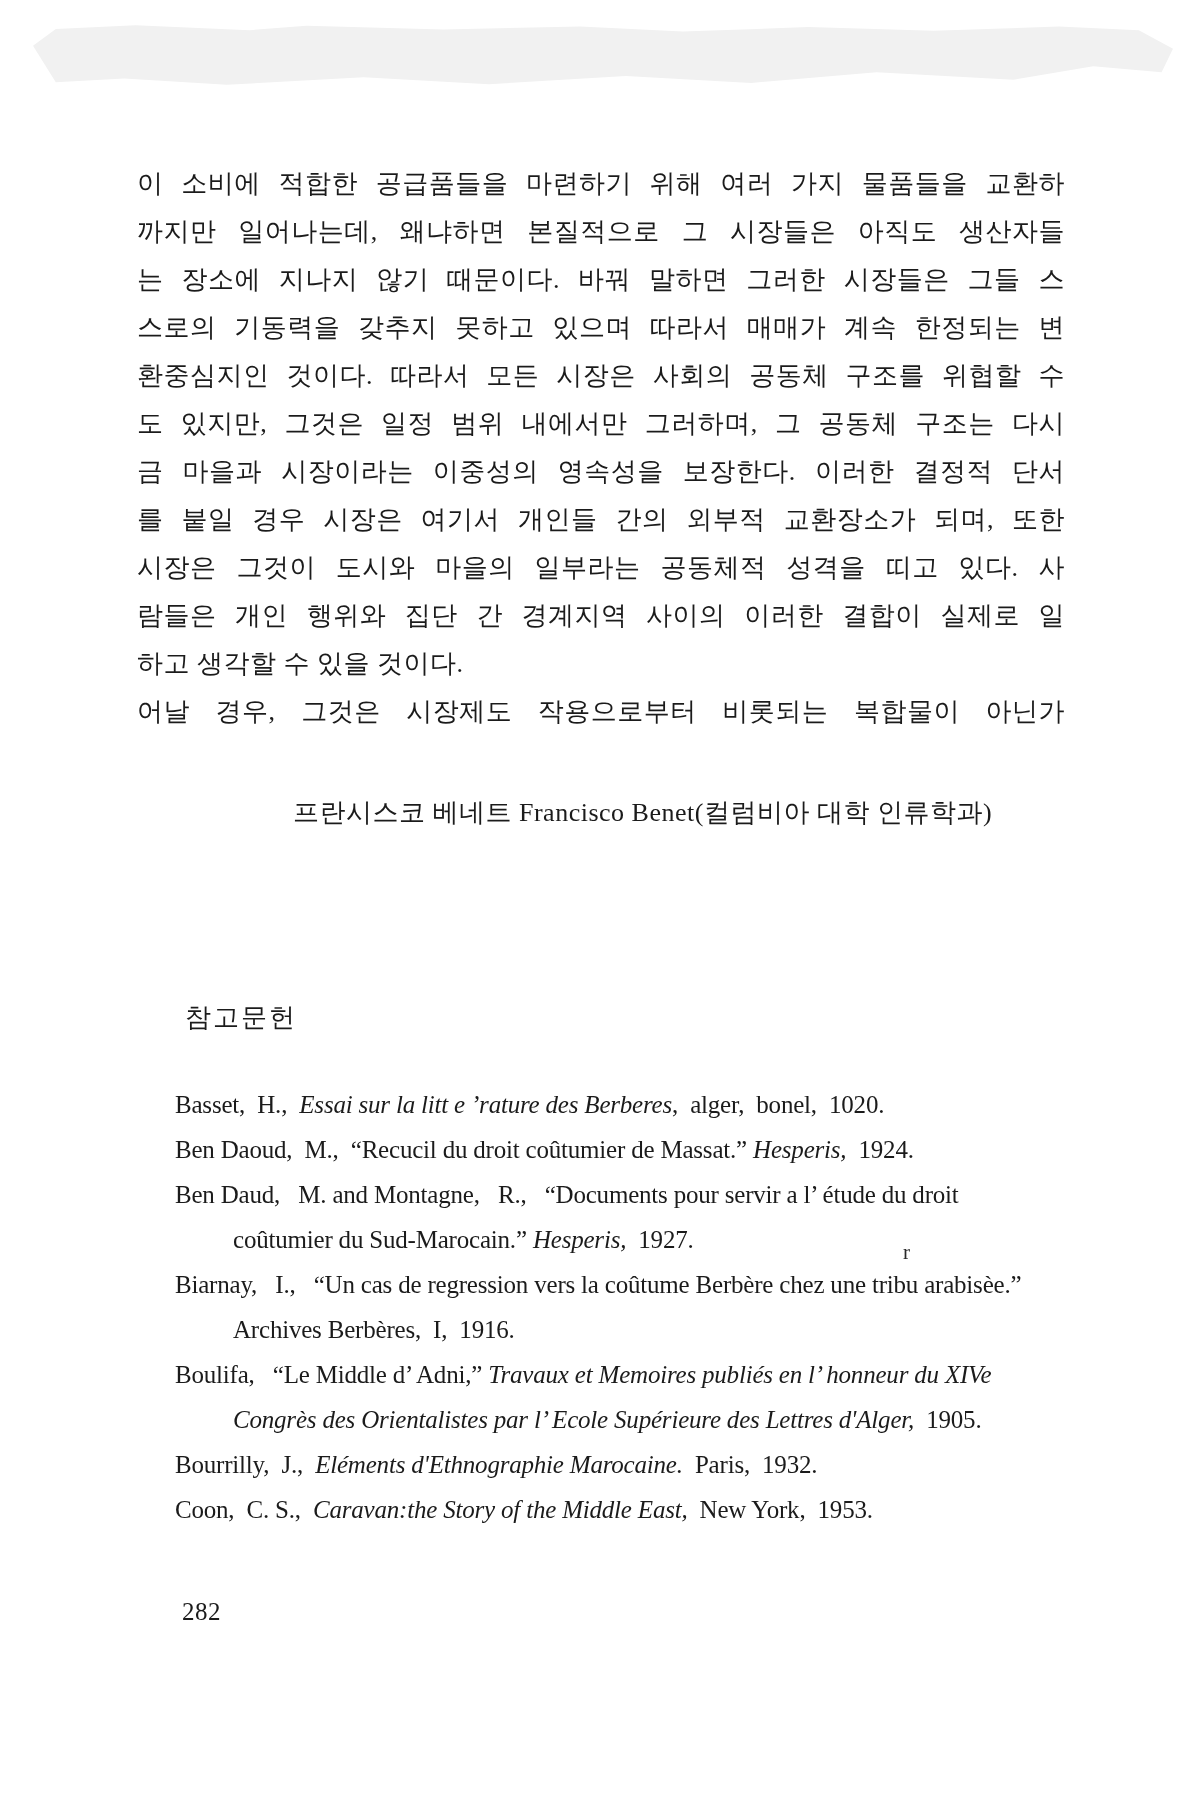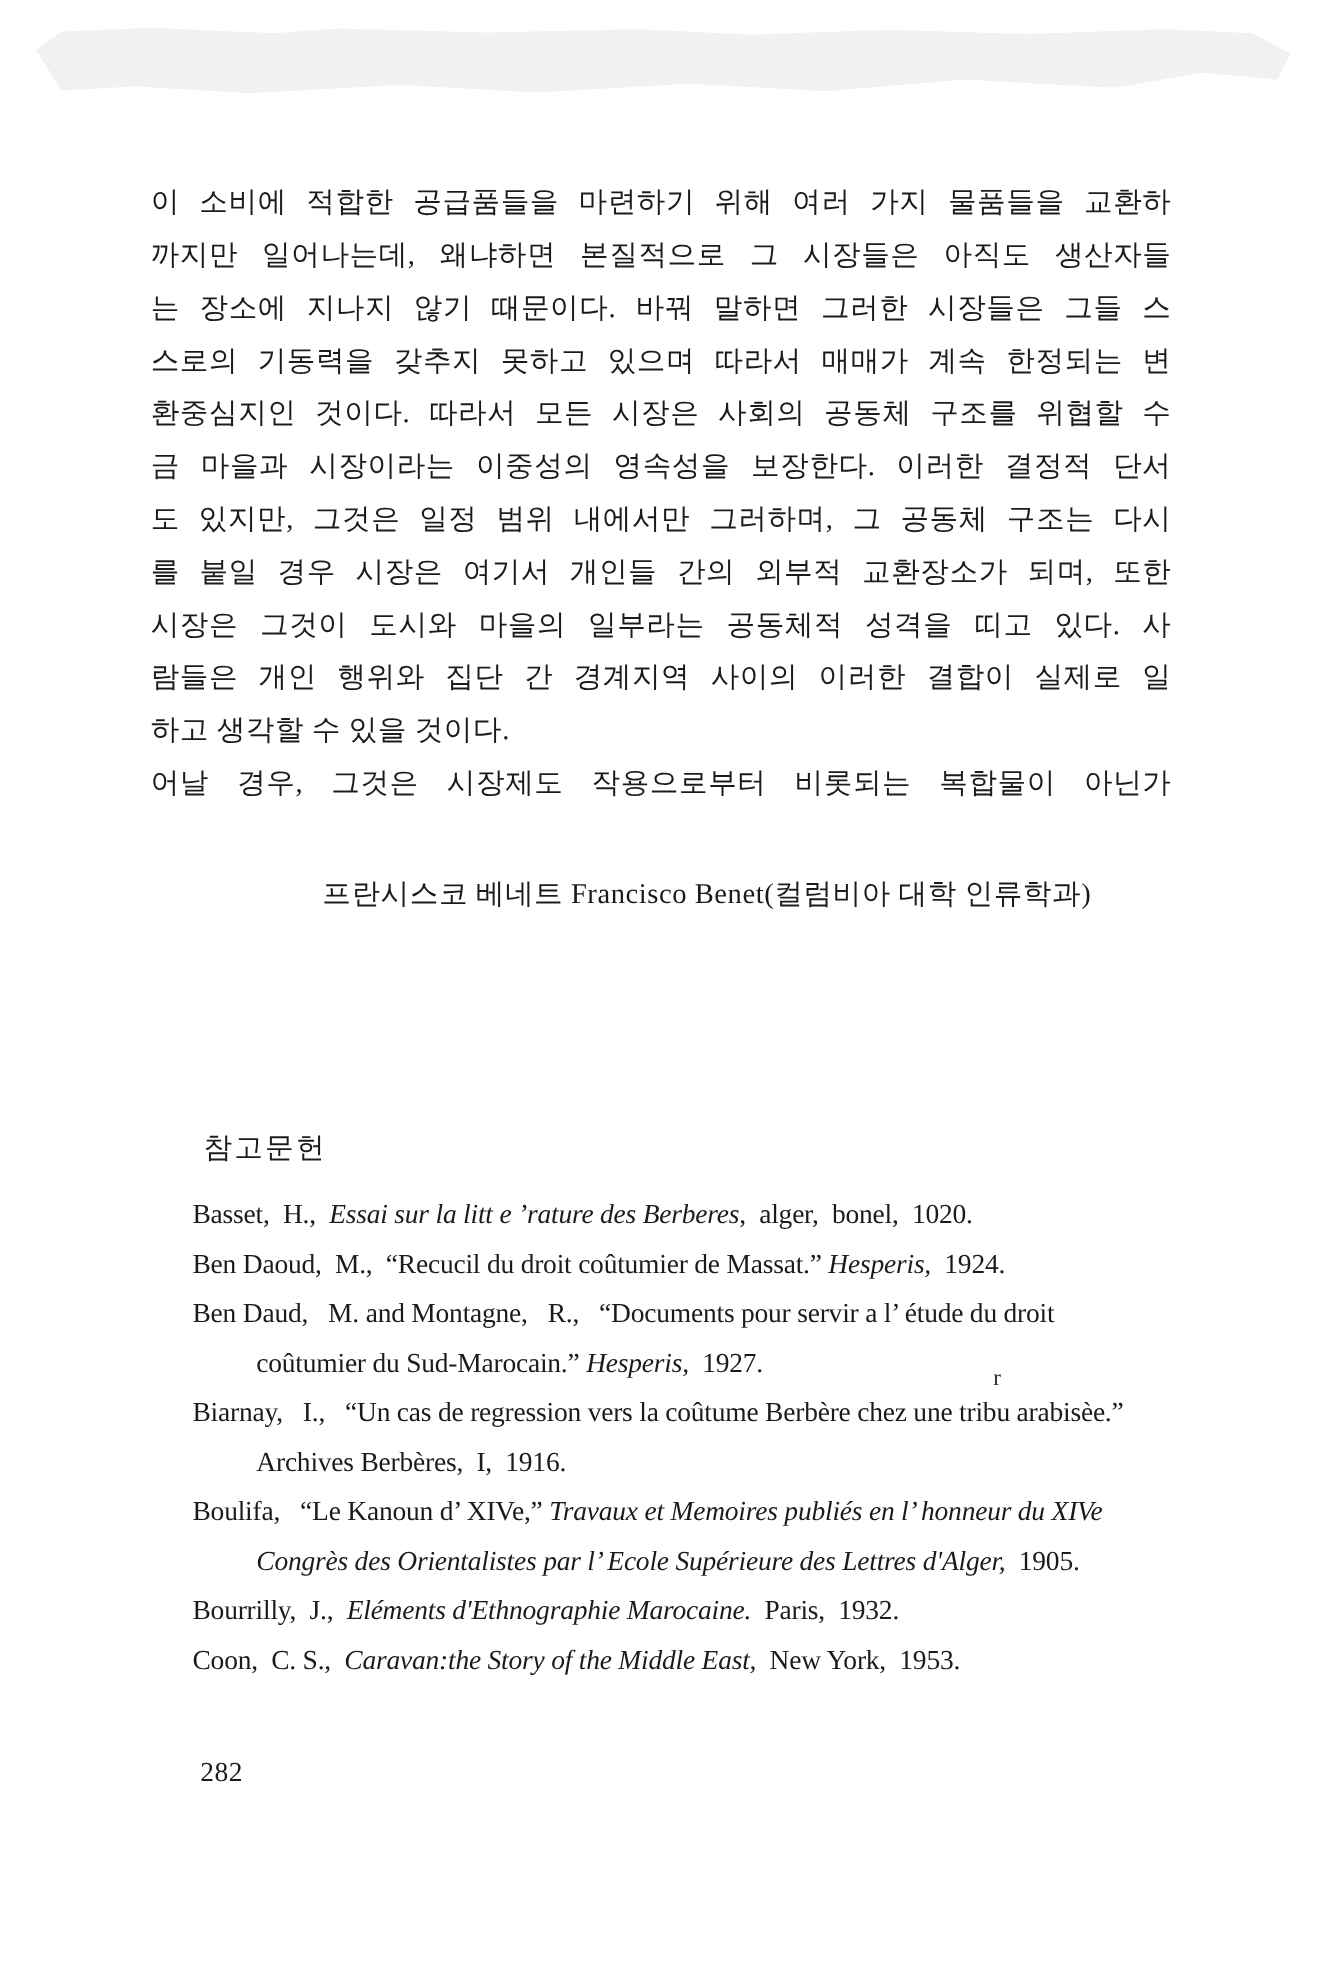--- a/index.html
+++ b/index.html
@@ -35,21 +35,21 @@
   .kline.last { text-align-last: left; }
 
   .attribution {
     position: absolute; left: 293px; top: 795px;
     font-size: 26px; letter-spacing: 0.5px;
     white-space: pre;
   }
 
   .ref-heading {
     position: absolute; left: 185px; top: 1000px;
-    font-size: 26px; letter-spacing: 2px; margin-top: 26px;
+    font-size: 26px; letter-spacing: 2px;
   }
 
   .bibliography {
     position: absolute; left: 175px; top: 1082px; width: 905px;
     font-size: 25px; line-height: 45px;
     letter-spacing: -0.2px;
   }
   .bib-line { white-space: pre; height: 45px; }
   .bib-line.indent { padding-left: 58px; }
   .bib-line .it { font-style: italic; }
@@ -71,41 +71,41 @@
 <div class="page">
 
   <div class="scan-band"></div>
 
   <div class="body-text">
     <div class="kline">이 소비에 적합한 공급품들을 마련하기 위해 여러 가지 물품들을 교환하</div>
     <div class="kline">까지만 일어나는데, 왜냐하면 본질적으로 그 시장들은 아직도 생산자들</div>
     <div class="kline">는 장소에 지나지 않기 때문이다. 바꿔 말하면 그러한 시장들은 그들 스</div>
     <div class="kline">스로의 기동력을 갖추지 못하고 있으며 따라서 매매가 계속 한정되는 변</div>
     <div class="kline">환중심지인 것이다. 따라서 모든 시장은 사회의 공동체 구조를 위협할 수</div>
+    <div class="kline">도 있지만, 그것은 일정 범위 내에서만 그러하며, 그 공동체 구조는 다시</div>
     <div class="kline">금 마을과 시장이라는 이중성의 영속성을 보장한다. 이러한 결정적 단서</div>
-    <div class="kline">도 있지만, 그것은 일정 범위 내에서만 그러하며, 그 공동체 구조는 다시</div>
     <div class="kline">를 붙일 경우 시장은 여기서 개인들 간의 외부적 교환장소가 되며, 또한</div>
     <div class="kline">시장은 그것이 도시와 마을의 일부라는 공동체적 성격을 띠고 있다. 사</div>
     <div class="kline">람들은 개인 행위와 집단 간 경계지역 사이의 이러한 결합이 실제로 일</div>
     <div class="kline last">하고 생각할 수 있을 것이다.</div>
     <div class="kline">어날 경우, 그것은 시장제도 작용으로부터 비롯되는 복합물이 아닌가</div>
   </div>
 
   <div class="attribution">프란시스코 베네트 Francisco Benet(컬럼비아 대학 인류학과)</div>
 
   <div class="ref-heading">참고문헌</div>
 
   <div class="bibliography">
     <div class="bib-line"><span>Basset,  H.,  </span><span class="it">Essai sur la litt e ’rature des Berberes</span><span>,  alger,  bonel,  1020.</span></div>
     <div class="bib-line"><span>Ben Daoud,  M.,  “Recucil du droit coûtumier de Massat.” </span><span class="it">Hesperis,</span><span>  1924.</span></div>
     <div class="bib-line"><span>Ben Daud,   M. and Montagne,   R.,   “Documents pour servir a l’ étude du droit</span></div>
     <div class="bib-line indent"><span>coûtumier du Sud-Marocain.” </span><span class="it">Hesperis,</span><span>  1927.</span></div>
     <div class="bib-line"><span>Biarnay,   I.,   “Un cas de regression vers la coûtume Berbère chez une tribu arabisèe.”</span></div>
     <div class="bib-line indent"><span>Archives Berbères,  I,  1916.</span></div>
-    <div class="bib-line"><span>Boulifa,   “Le Kanoun d’ XIVe,” </span><span class="it">Travaux et Memoires publiés en l’ honneur du XIVe</span></div>
+    <div class="bib-line"><span>Boulifa,   “Le Middle d’ Adni,” </span><span class="it">Travaux et Memoires publiés en l’ honneur du XIVe</span></div>
     <div class="bib-line indent"><span class="it">Congrès des Orientalistes par l’ Ecole Supérieure des Lettres d'Alger,</span><span>  1905.</span></div>
     <div class="bib-line"><span>Bourrilly,  J.,  </span><span class="it">Eléments d'Ethnographie Marocaine.</span><span>  Paris,  1932.</span></div>
     <div class="bib-line"><span>Coon,  C. S.,  </span><span class="it">Caravan:the Story of the Middle East,</span><span>  New York,  1953.</span></div>
   </div>
 
   <div class="stray">r</div>
 
   <div class="footer">
     <span>282</span>
   </div>

